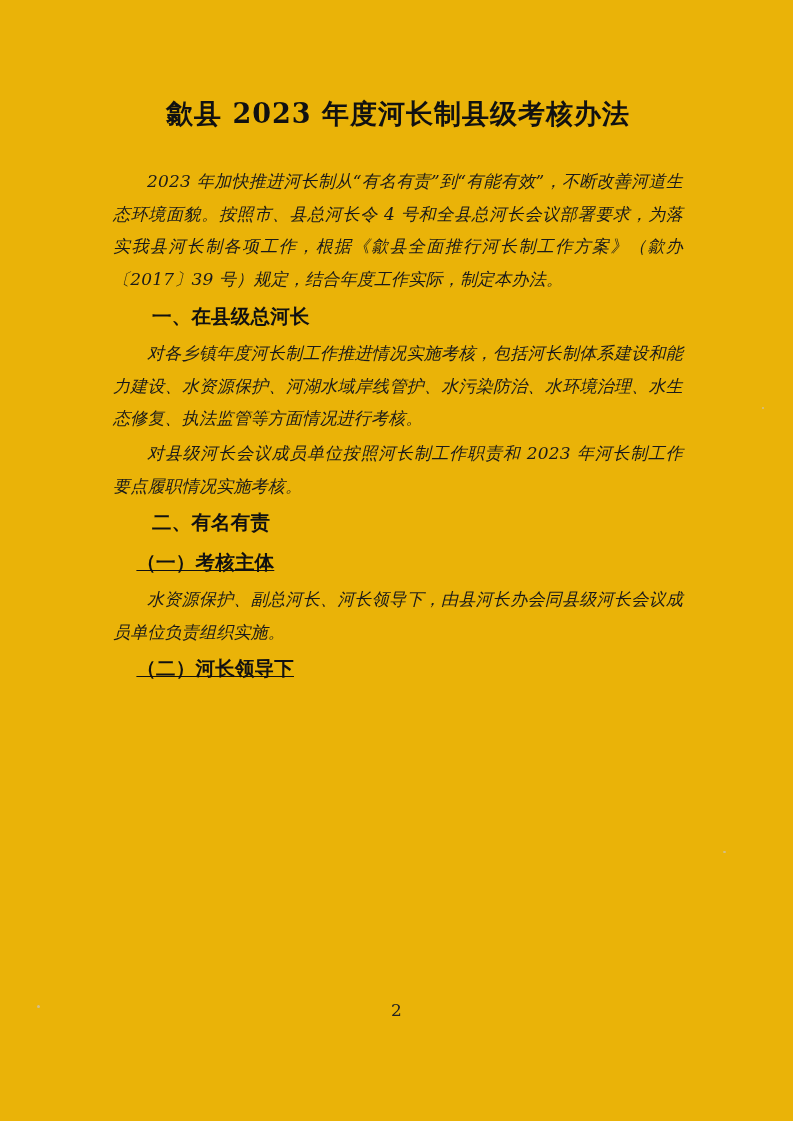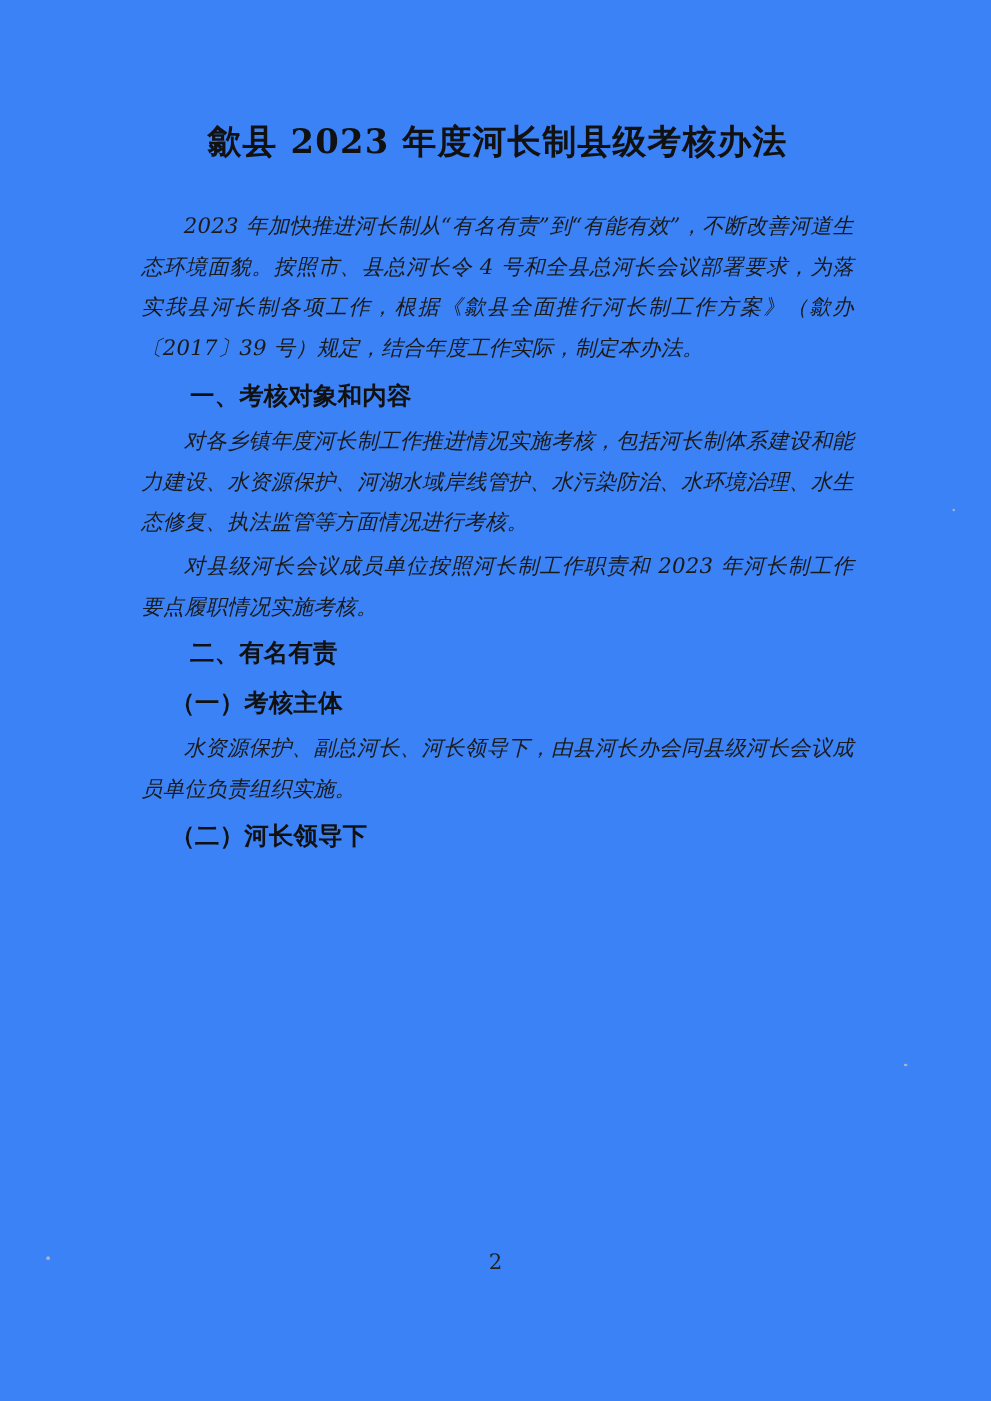--- a/index.html
+++ b/index.html
@@ -11,21 +11,21 @@
     width: 793px;
     height: 1121px;
     font-family: "DejaVu Serif", "Liberation Serif", serif;
     color: #1a1a1a;
     position: relative;
     overflow: hidden;
   }
   .page {
     position: absolute;
     inset: 0;
-    background: #3b82f6;
+    background: #eab308;
     padding-left: 43px;
   }
   .content {
     position: absolute;
     left: 113px;
     top: 96px;
     width: 570px;
   }
   .doc-title {
     font-family: "DejaVu Serif", "Liberation Serif", serif;
@@ -52,20 +52,21 @@
     font-size: 19.5px;
     line-height: 1.92;
     margin: 0 0 2px 0;
     text-indent: 2em;
     font-weight: bold;
     letter-spacing: 0.2px;
     color: #111;
   }
   p.heading-2 {
     text-indent: 1.2em;
+    text-decoration: underline;
   }
   .page-number {
     position: absolute;
     left: 0;
     right: 0;
     top: 1000px;
     text-align: center;
     font-size: 17px;
     font-family: "DejaVu Serif", "Liberation Serif", serif;
     color: #222;
@@ -83,21 +84,21 @@
 </head>
 <body>
 
 <div class="page">
 
   <div class="content">
     <h1 class="doc-title">歙县 2023 年度河长制县级考核办法</h1>
 
     <p class="body-text">2023 年加快推进河长制从“有名有责”到“有能有效”，不断改善河道生态环境面貌。按照市、县总河长令 4 号和全县总河长会议部署要求，为落实我县河长制各项工作，根据《歙县全面推行河长制工作方案》（歙办〔2017〕39 号）规定，结合年度工作实际，制定本办法。</p>
 
-    <p class="heading-1">一、考核对象和内容</p>
+    <p class="heading-1">一、在县级总河长</p>
 
     <p class="body-text">对各乡镇年度河长制工作推进情况实施考核，包括河长制体系建设和能力建设、水资源保护、河湖水域岸线管护、水污染防治、水环境治理、水生态修复、执法监管等方面情况进行考核。</p>
 
     <p class="body-text">对县级河长会议成员单位按照河长制工作职责和 2023 年河长制工作要点履职情况实施考核。</p>
 
     <p class="heading-1">二、有名有责</p>
 
 
 
     <p class="heading-2">（一）考核主体</p>

